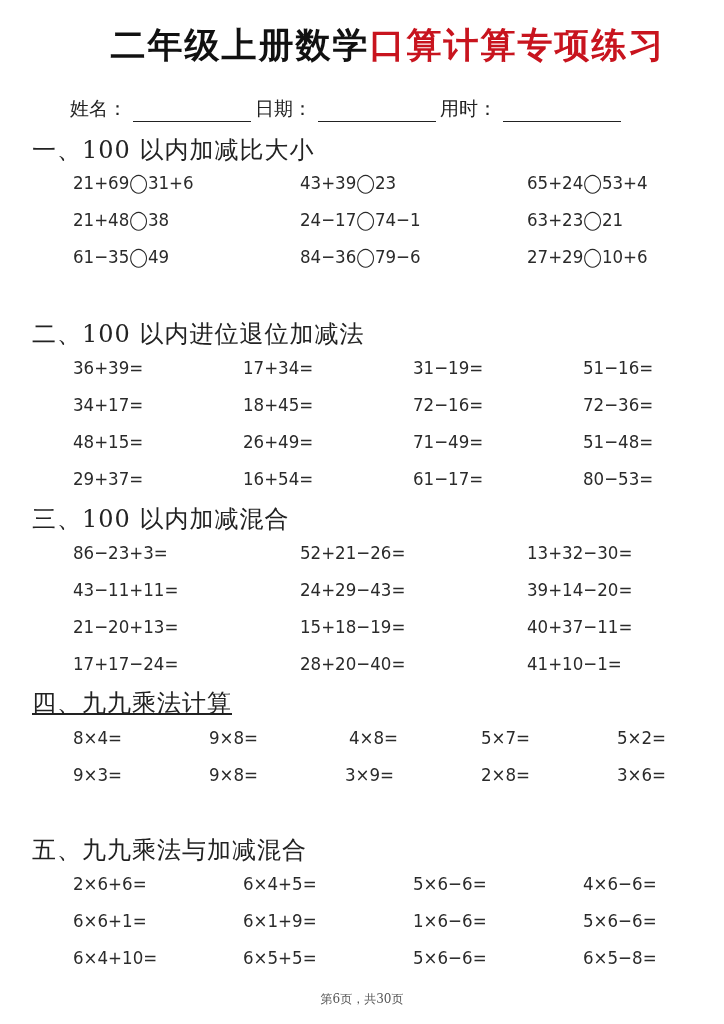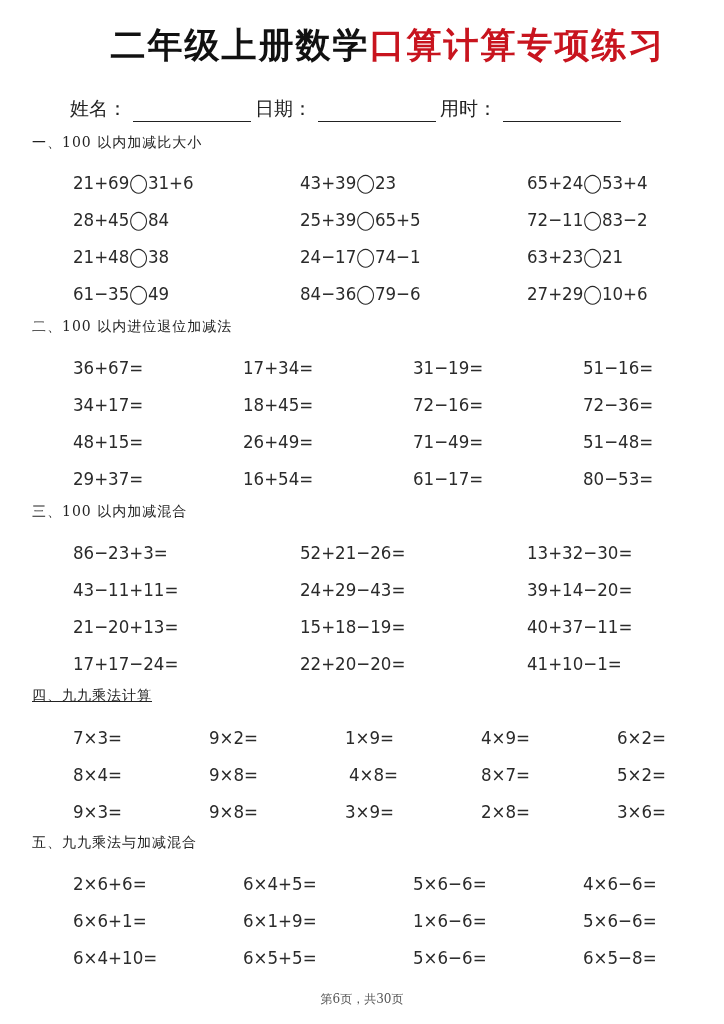--- a/index.html
+++ b/index.html
@@ -17,21 +17,21 @@
   .title .red { color: #c8141e; }
   .info {
     position: absolute; left: 70px; top: 96px; font-size: 19px; color: #222;
     display: flex; align-items: flex-end; white-space: nowrap;
   }
   .info .blank {
     display: inline-block; border-bottom: 1.5px solid #222; height: 22px;
     width: 118px; margin: 0 4px 0 6px;
   }
   .section-title {
-    position: absolute; left: 32px; font-size: 14px; color: #222;
+    position: absolute; left: 32px; font-size: 24px; color: #222;
     font-family: "DejaVu Serif", "Liberation Serif", serif;
     letter-spacing: 1px; white-space: nowrap;
   }
   .grid { position: absolute; left: 0; width: 724px; }
   .row { position: relative; height: 37px; }
   .cell {
     position: absolute; top: 0; font-size: 18.5px; color: #2a2a2a;
     white-space: nowrap; letter-spacing: 0;
     font-family: "DejaVu Sans Condensed", "DejaVu Sans", "Liberation Sans", sans-serif;
   }
@@ -58,40 +58,35 @@
 </div>
 
 <div class="section-title" style="top:134px;">一、100 以内加减比大小</div>
 <div class="grid" style="top:172px;">
   <div class="row">
     <span class="cell" style="left:73px">21+69◯31+6</span>
     <span class="cell" style="left:300px">43+39◯23</span>
     <span class="cell" style="left:527px">65+24◯53+4</span>
   </div>
   <div class="row">
-    <span class="cell" style="left:73px">28+45◯84</span>
-    <span class="cell" style="left:300px">25+39◯65+5</span>
-    <span class="cell" style="left:527px">72−11◯83−2</span>
-  </div>
-  <div class="row">
     <span class="cell" style="left:73px">21+48◯38</span>
     <span class="cell" style="left:300px">24−17◯74−1</span>
     <span class="cell" style="left:527px">63+23◯21</span>
   </div>
   <div class="row">
     <span class="cell" style="left:73px">61−35◯49</span>
     <span class="cell" style="left:300px">84−36◯79−6</span>
     <span class="cell" style="left:527px">27+29◯10+6</span>
   </div>
 </div>
 
 <div class="section-title" style="top:318px;">二、100 以内进位退位加减法</div>
 <div class="grid" style="top:357px;">
   <div class="row">
-    <span class="cell" style="left:73px">36+67=</span>
+    <span class="cell" style="left:73px">36+39=</span>
     <span class="cell" style="left:243px">17+34=</span>
     <span class="cell" style="left:413px">31−19=</span>
     <span class="cell" style="left:583px">51−16=</span>
   </div>
   <div class="row">
     <span class="cell" style="left:73px">34+17=</span>
     <span class="cell" style="left:243px">18+45=</span>
     <span class="cell" style="left:413px">72−16=</span>
     <span class="cell" style="left:583px">72−36=</span>
   </div>
@@ -121,39 +116,32 @@
     <span class="cell" style="left:300px">24+29−43=</span>
     <span class="cell" style="left:527px">39+14−20=</span>
   </div>
   <div class="row">
     <span class="cell" style="left:73px">21−20+13=</span>
     <span class="cell" style="left:300px">15+18−19=</span>
     <span class="cell" style="left:527px">40+37−11=</span>
   </div>
   <div class="row">
     <span class="cell" style="left:73px">17+17−24=</span>
-    <span class="cell" style="left:300px">22+20−20=</span>
+    <span class="cell" style="left:300px">28+20−40=</span>
     <span class="cell" style="left:527px">41+10−1=</span>
   </div>
 </div>
 
 <div class="section-title" style="top:687px;text-decoration:underline;">四、九九乘法计算</div>
 <div class="grid" style="top:727px;">
   <div class="row">
-    <span class="cell" style="left:73px">7×3=</span>
-    <span class="cell" style="left:209px">9×2=</span>
-    <span class="cell" style="left:345px">1×9=</span>
-    <span class="cell" style="left:481px">4×9=</span>
-    <span class="cell" style="left:617px">6×2=</span>
-  </div>
-  <div class="row">
     <span class="cell" style="left:73px">8×4=</span>
     <span class="cell" style="left:209px">9×8=</span>
     <span class="cell" style="left:349px">4×8=</span>
-    <span class="cell" style="left:481px">8×7=</span>
+    <span class="cell" style="left:481px">5×7=</span>
     <span class="cell" style="left:617px">5×2=</span>
   </div>
   <div class="row">
     <span class="cell" style="left:73px">9×3=</span>
     <span class="cell" style="left:209px">9×8=</span>
     <span class="cell" style="left:345px">3×9=</span>
     <span class="cell" style="left:481px">2×8=</span>
     <span class="cell" style="left:617px">3×6=</span>
   </div>
 </div>

